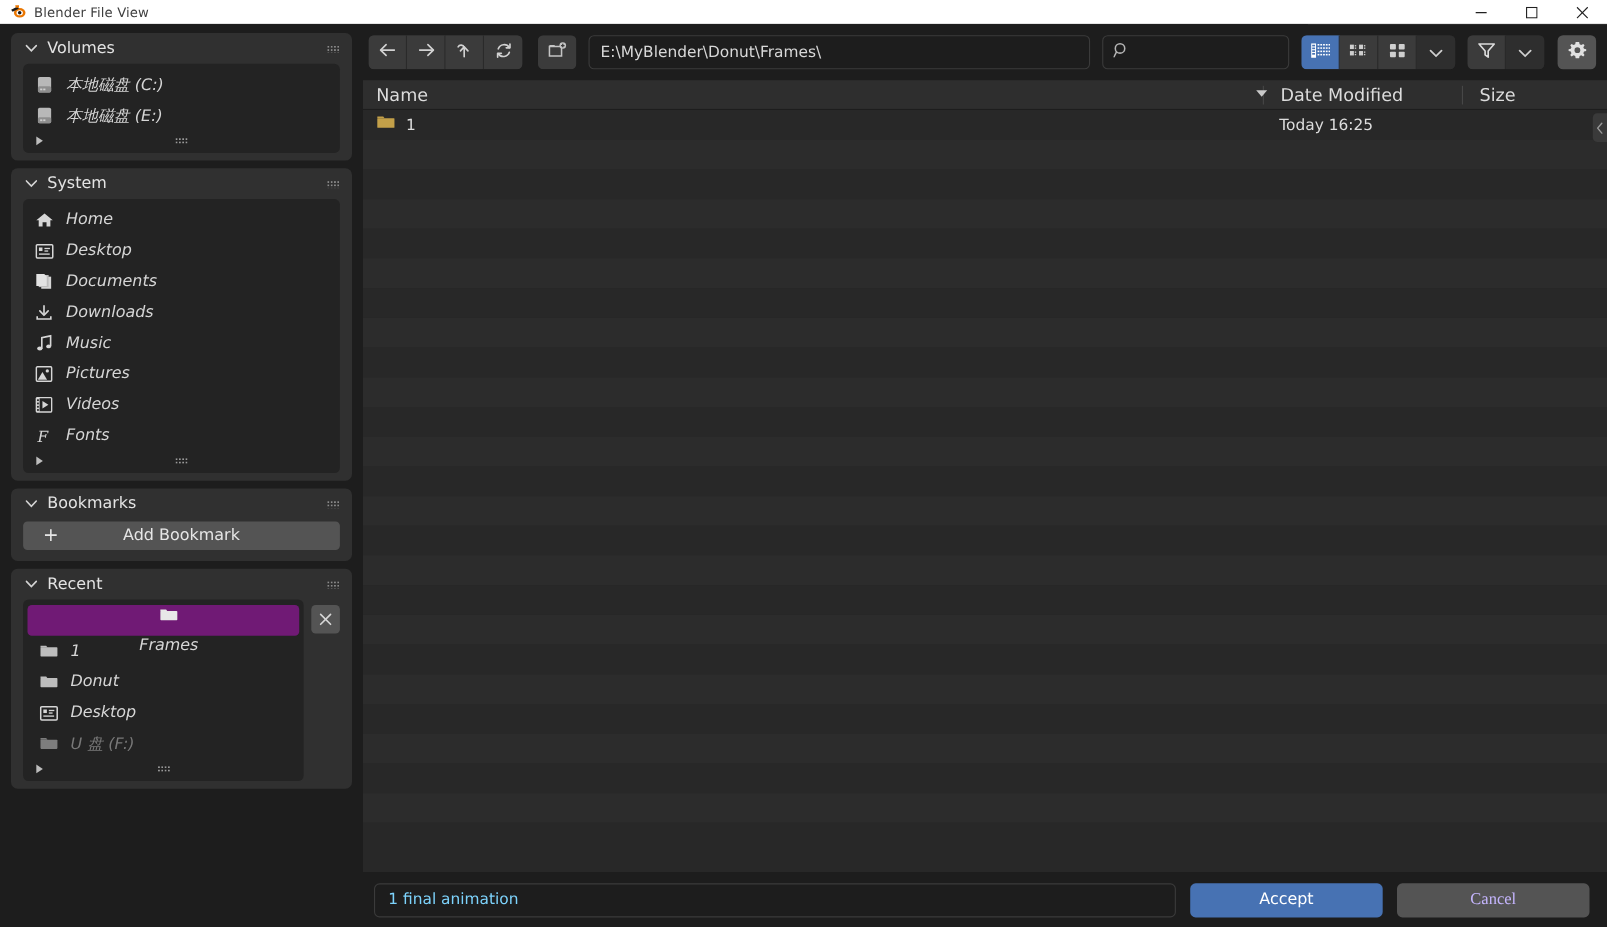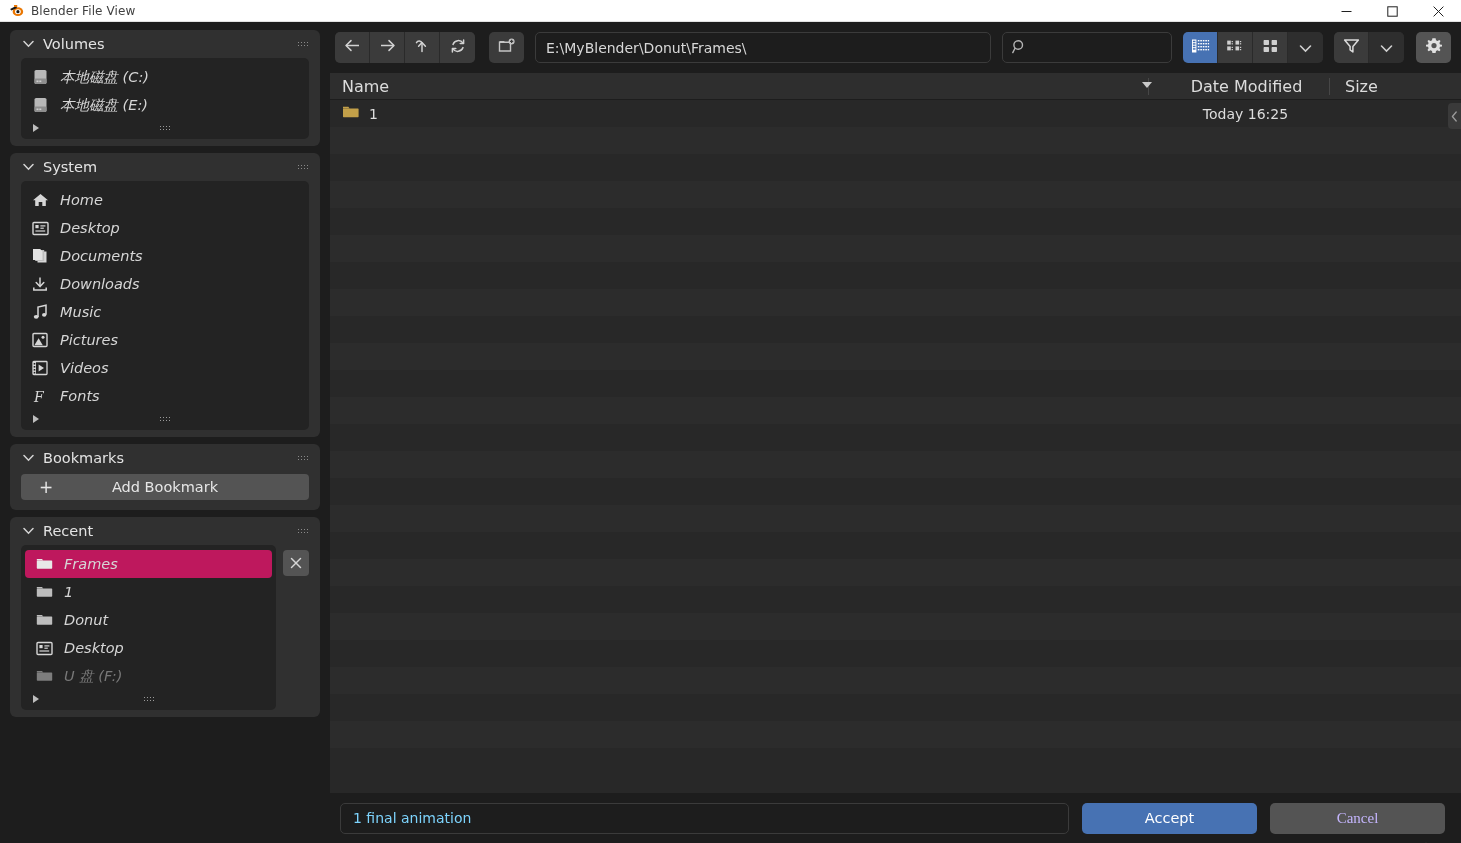--- a/index.html
+++ b/index.html
@@ -27,21 +27,20 @@
     display: flex; align-items: center; justify-content: center;
     color: #202020;
   }
   .win-btn svg { display: block; }
 
   
   .app {
     position: absolute; top: 22px; left: 0;
     width: 1189px; height: 821px;
     background: #1d1d1d;
-    text-align: center;
   }
 
   
   .sidebar {
     position: absolute; left: 0; top: 0;
     width: 330px; height: 821px;
     background: #1d1d1d;
     padding: 8px 10px 0 10px;
   }
   .panel {
@@ -76,21 +75,21 @@
   .srow {
     height: 28px; display: flex; align-items: center;
     padding-left: 10px; gap: 11px;
     color: #d6d6d6; font-size: 14.5px;
     border-radius: 4px;
     cursor: default;
     font-style: italic;
   }
   .srow .ic { width: 18px; height: 18px; flex: 0 0 18px; display:flex; align-items:center; justify-content:center; }
   .srow.dim { color: #787878; }
-  .srow.sel { background: #be185d; }
+  .srow.sel { background: #701a75; flex-direction: column; }
 
   .more-row {
     height: 18px; display: flex; align-items: center;
     padding-left: 12px; position: relative;
   }
   .tri-right { width: 0; height: 0; border-left: 6px solid #bdbdbd; border-top: 4px solid transparent; border-bottom: 4px solid transparent; }
   .grip-sm {
     position: absolute; left: 50%; transform: translateX(-50%); top: 6px;
     width: 12px; height: 6px;
     background-image: radial-gradient(#9a9a9a 0.8px, transparent 0.9px);

